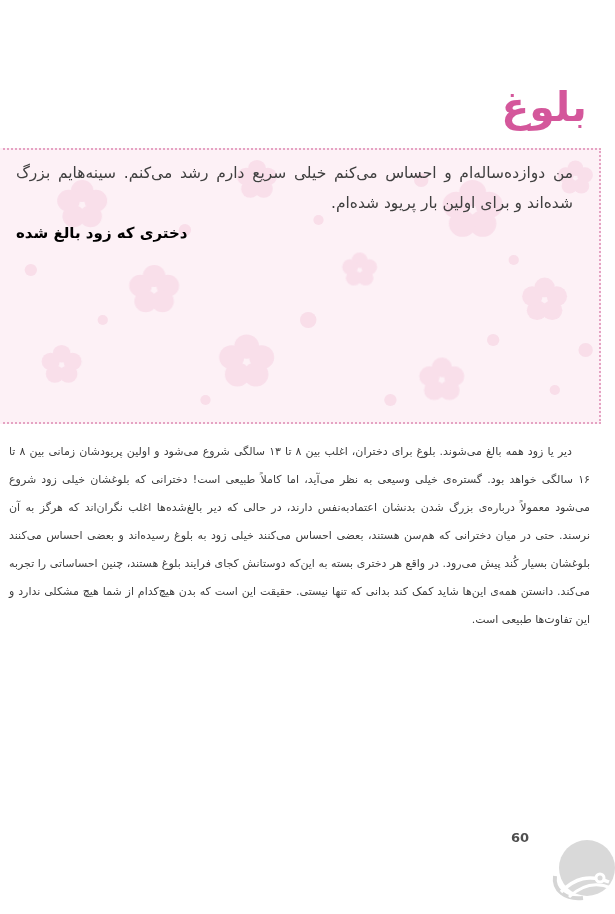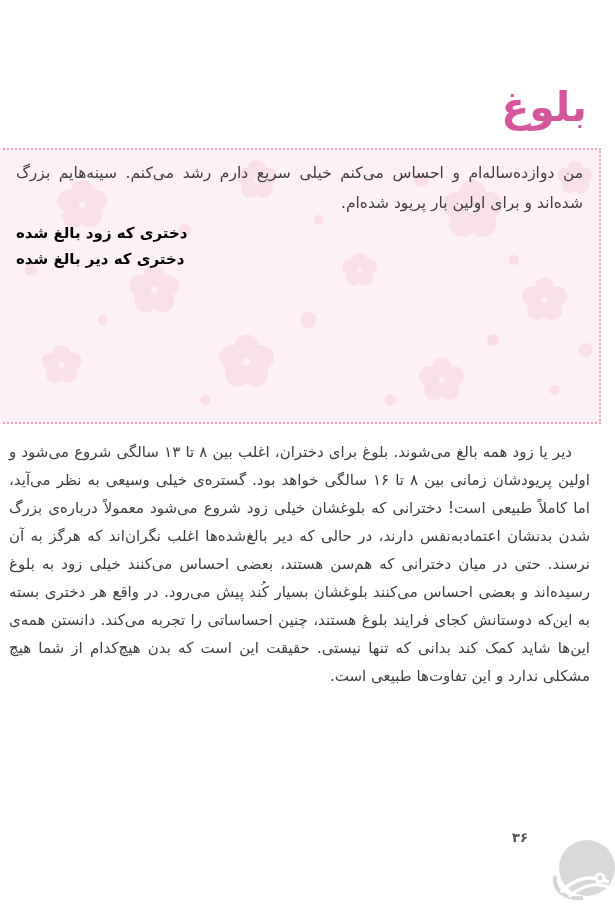--- a/index.html
+++ b/index.html
@@ -41,37 +41,37 @@
     pointer-events:none;
   }
   .box-content{position:relative;z-index:1;}
   .box-heading{
     margin:4px 0 10px 0;
     font-size:17px;
     font-weight:700;
     color:#e0569f;
   }
   .letter-text{
-    margin:0 0 6px 0;
+    margin:0 10px 6px 0;
     font-size:15.5px;
     line-height:30px;
     color:#3f3f3f;
     text-align:justify;
   }
   .signature{
     margin:0 0 8px 0;
     font-size:15px;
     font-weight:700;
     color:#000000;
     text-align:left;
   }
   .main-text{
     position:absolute;
     top:438px;left:25px;right:25px;
-    font-size:15px;
+    font-size:11px;
     line-height:28px;
     color:#3e3e3e;
     text-align:justify;
     text-indent:18px;
     margin:0;
   }
   .page-number{
     position:absolute;
     top:830px;left:511px;
     width:50px;
@@ -132,27 +132,26 @@
         <circle cx="30" cy="120" r="6"></circle>
         <circle cx="570" cy="200" r="7"></circle>
       </g>
     </svg>
 
     <div class="box-content">
 
       <p class="letter-text">من دوازده‌ساله‌ام و احساس می‌کنم خیلی سریع دارم رشد می‌کنم. سینه‌هایم بزرگ شده‌اند و برای اولین بار پریود شده‌ام.</p>
       <div class="signature">دختری که زود بالغ شده</div>
 
-      <div class="signature">دختری که دیر بالغ شده</div>
     </div>
   </div>
 
   <p class="main-text">دیر یا زود همه بالغ می‌شوند. بلوغ برای دختران، اغلب بین ۸ تا ۱۳ سالگی شروع می‌شود و اولین پریودشان زمانی بین ۸ تا ۱۶ سالگی خواهد بود. گستره‌ی خیلی وسیعی به نظر می‌آید، اما کاملاً طبیعی است! دخترانی که بلوغشان خیلی زود شروع می‌شود معمولاً درباره‌ی بزرگ شدن بدنشان اعتمادبه‌نفس دارند، در حالی که دیر بالغ‌شده‌ها اغلب نگران‌اند که هرگز به آن نرسند. حتی در میان دخترانی که هم‌سن هستند، بعضی احساس می‌کنند خیلی زود به بلوغ رسیده‌اند و بعضی احساس می‌کنند بلوغشان بسیار کُند پیش می‌رود. در واقع هر دختری بسته به این‌که دوستانش کجای فرایند بلوغ هستند، چنین احساساتی را تجربه می‌کند. دانستن همه‌ی این‌ها شاید کمک کند بدانی که تنها نیستی. حقیقت این است که بدن هیچ‌کدام از شما هیچ مشکلی ندارد و این تفاوت‌ها طبیعی است.</p>
 
-  <div class="page-number">۳۶</div>
+  <div class="page-number">60</div>
 
   <svg class="publisher-logo" viewBox="0 0 72 72" aria-hidden="true">
     <circle cx="42" cy="32" r="28" fill="#d9d9d9"></circle>
     <path d="M10 40 C8 54 20 64 38 62" stroke="#d5d5d5" stroke-width="4" fill="none"></path>
     <path d="M16 56 C30 42 44 38 64 46" stroke="#ffffff" stroke-width="3.5" fill="none"></path>
     <path d="M24 61 C38 48 52 46 66 52" stroke="#ffffff" stroke-width="3" fill="none"></path>
     <circle cx="55" cy="42" r="5.5" fill="#ffffff"></circle>
     <circle cx="55" cy="42" r="2.5" fill="#d9d9d9"></circle>
   </svg>
 

